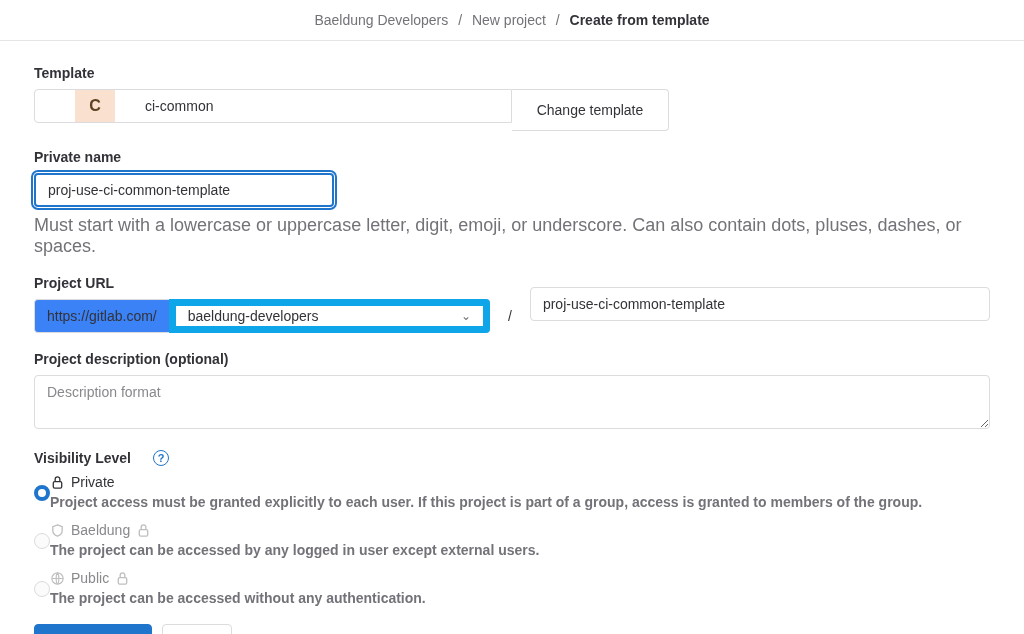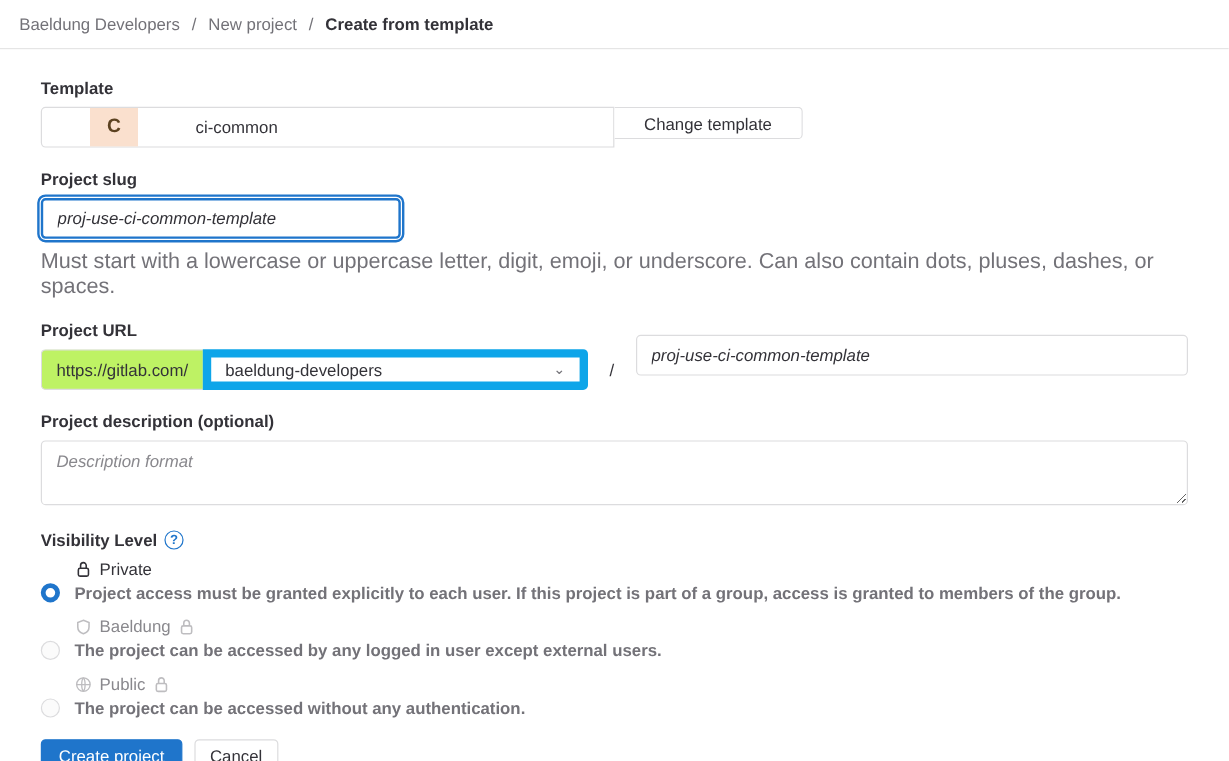--- a/index.html
+++ b/index.html
@@ -7,20 +7,21 @@
       font-family: -apple-system, BlinkMacSystemFont, "Segoe UI", Helvetica, Arial, sans-serif;
       font-size: 14px;
       color: #333238;
       background: #fff;
     }
     .breadcrumb {
       padding: 12px 16px;
       border-bottom: 1px solid #e5e5e5;
       font-size: 14px;
       color: #737278;
+      text-align: center;
     }
     .breadcrumb a { color: #737278; text-decoration: none; }
     .breadcrumb .sep { margin: 0 6px; }
     .breadcrumb .current { color: #333238; font-weight: 600; }
     .content { padding: 24px 34px 34px; }
     .label {
       display: block;
       font-weight: 600;
       color: #333238;
       margin-bottom: 8px;
@@ -41,64 +42,63 @@
       height: 100%;
       margin-left: 40px;
       background: #fae0ce;
       display: flex;
       align-items: center;
       justify-content: center;
       font-weight: 600;
       font-size: 16px;
       color: #5c4221;
     }
-    .template-name { padding-left: 20px; color: #333238; margin-left: 28px; }
+    .template-name { padding-left: 30px; color: #333238; }
     .btn {
       display: inline-flex;
       align-items: center;
       justify-content: center;
-      height: 27px;
+      height: 42px;
       padding: 0 12px;
       border: 1px solid #dcdcde;
       background: #fff;
       border-radius: 4px;
       font-size: 14px;
       color: #333238;
       cursor: pointer;
     }
     .btn-change { border-left: none; border-radius: 0 4px 4px 0; width: 157px; }
     .input {
       width: 100%;
       height: 34px;
       border: 1px solid #dcdcde;
       border-radius: 4px;
       padding: 0 12px;
       font-size: 14px;
       color: #333238;
       outline: none;
-      font-style: italic;
     }
     .input-focused {
       border: 2px solid #1f75cb;
       outline: 2px solid #1f75cb;
       outline-offset: 1px;
     }
     .helptext { color: #737278; margin-top: 8px; font-size: 18px; }
     .url-row { display: flex; gap: 12px; align-items: center; }
     .url-col { flex: 1; }
     .url-group { display: flex; align-items: center; }
     .url-prefix {
       height: 34px;
       display: flex;
       align-items: center;
       padding: 0 12px;
       border: 1px solid #dcdcde;
       border-right: none;
       border-radius: 4px 0 0 4px;
-      background: #bef264;
+      background: #3b82f6;
       color: #333238;
     }
     .url-select {
       flex: 1;
       height: 34px;
       border: 7px solid #0ea5e9;
       border-radius: 0 4px 4px 0;
       display: flex;
       align-items: center;
       justify-content: space-between;
@@ -107,28 +107,28 @@
     }
     .chevron { font-size: 12px; color: #737278; }
     .slash { padding: 0 6px; line-height: 34px; color: #333238; }
     textarea.input {
       height: 54px;
       padding: 8px 12px;
       resize: both;
       font-family: inherit;
     }
     textarea.input::placeholder { color: #89888d; }
-    .vis-label { display: inline-flex; align-items: center; gap: 6px; }
+    .vis-label { display: inline-flex; align-items: center; gap: 22px; }
     .help-icon {
       width: 16px; height: 16px; border-radius: 50%;
       border: 1.5px solid #1f75cb; color: #1f75cb;
       display: inline-flex; align-items: center; justify-content: center;
       font-size: 11px; font-weight: 600;
     }
-    .radio-opt { display: flex; align-items: flex-end; gap: 12px; margin-bottom: 12px; }
+    .radio-opt { display: flex; align-items: center; gap: 0; margin-bottom: 12px; }
     .radio-circle {
       width: 16px; height: 16px; border-radius: 50%;
       border: 1px solid #bfbfc3; background: #fff;
       margin-top: 2px; flex-shrink: 0;
       display: flex; align-items: center; justify-content: center;
     }
     .radio-circle.selected { border: 4px solid #1f75cb; }
     .radio-circle.disabled { border-color: #dcdcde; background: #fbfbfb; }
     .radio-body { flex: 1; }
     .radio-title { display: flex; align-items: center; gap: 6px; margin-bottom: 4px; }
@@ -164,21 +164,21 @@
     <div class="template-row">
       <div class="template-display">
         <div class="template-icon-wrap">C</div>
         <div class="template-name">ci-common</div>
       </div>
       <button class="btn btn-change">Change template</button>
     </div>
   </div>
 
   <div class="field">
-    <label class="label">Project slug</label>
+    <label class="label">Private name</label>
     <div class="pn-input-wrap">
       <input class="input input-focused" value="proj-use-ci-common-template" style="">
     </div>
     <div class="helptext">Must start with a lowercase or uppercase letter, digit, emoji, or underscore. Can also contain dots, pluses, dashes, or spaces.</div>
   </div>
 
   <div class="field url-row">
     <div class="url-col" style="flex:0 0 456px;">
       <label class="label">Project URL</label>
       <div class="url-group">

